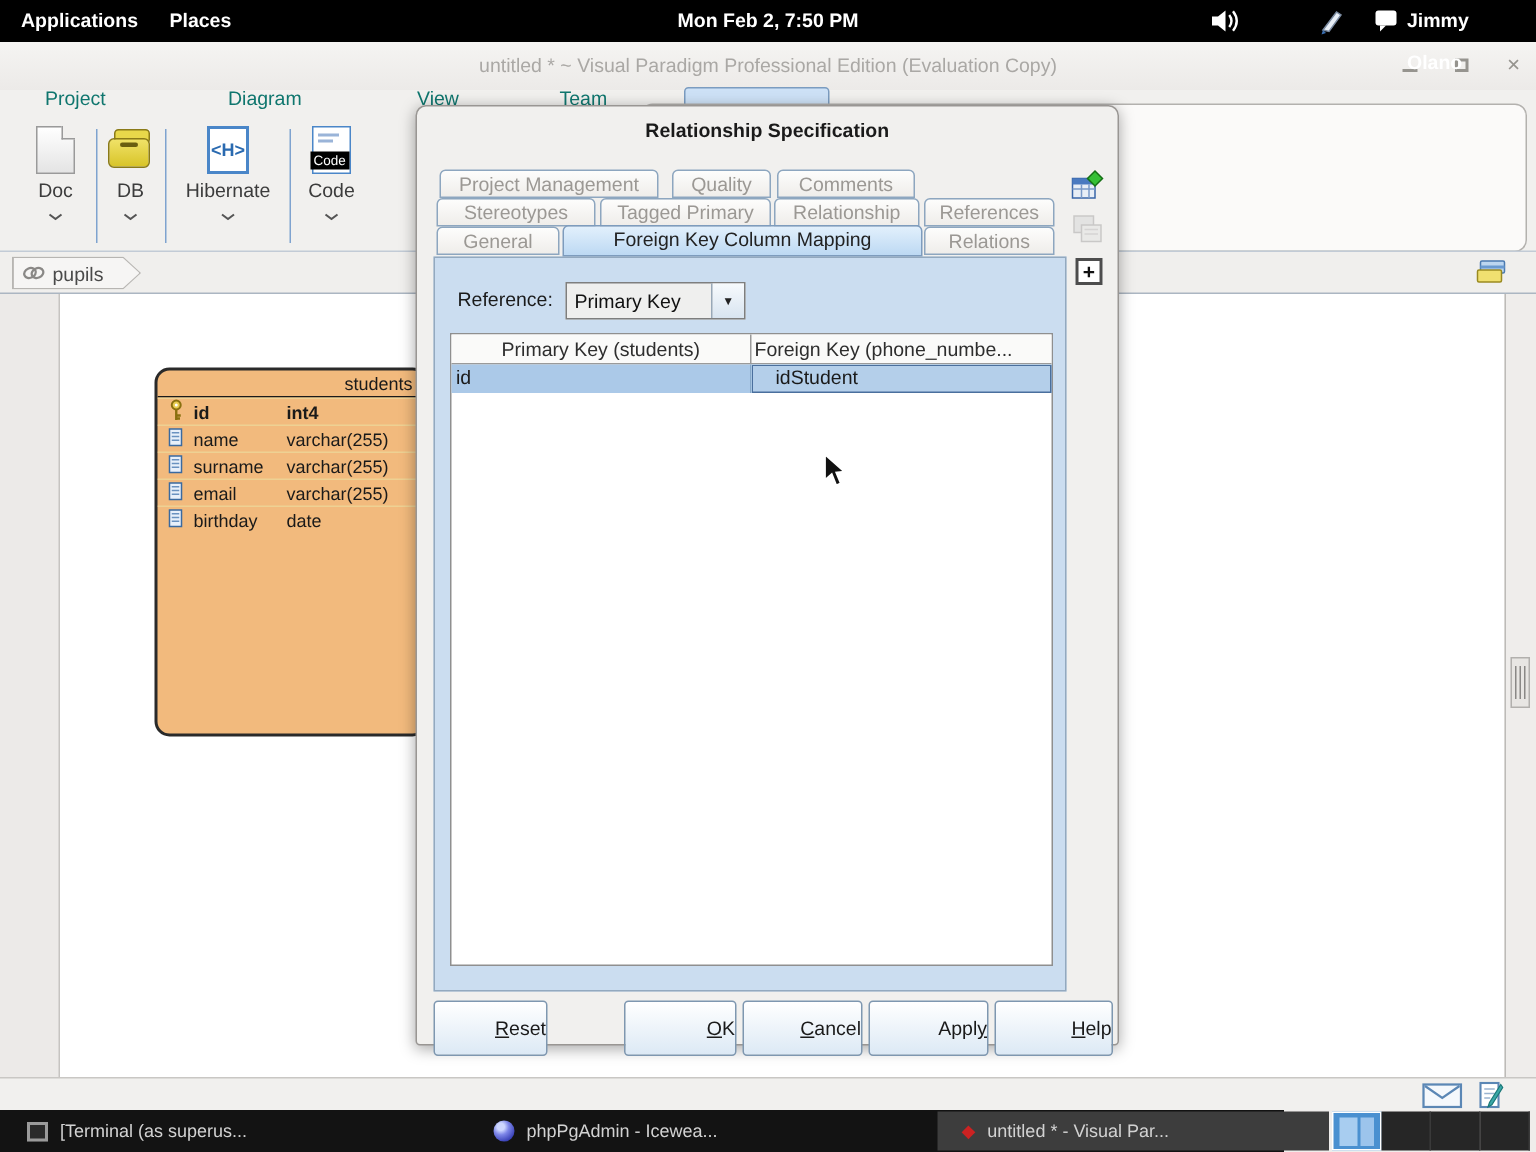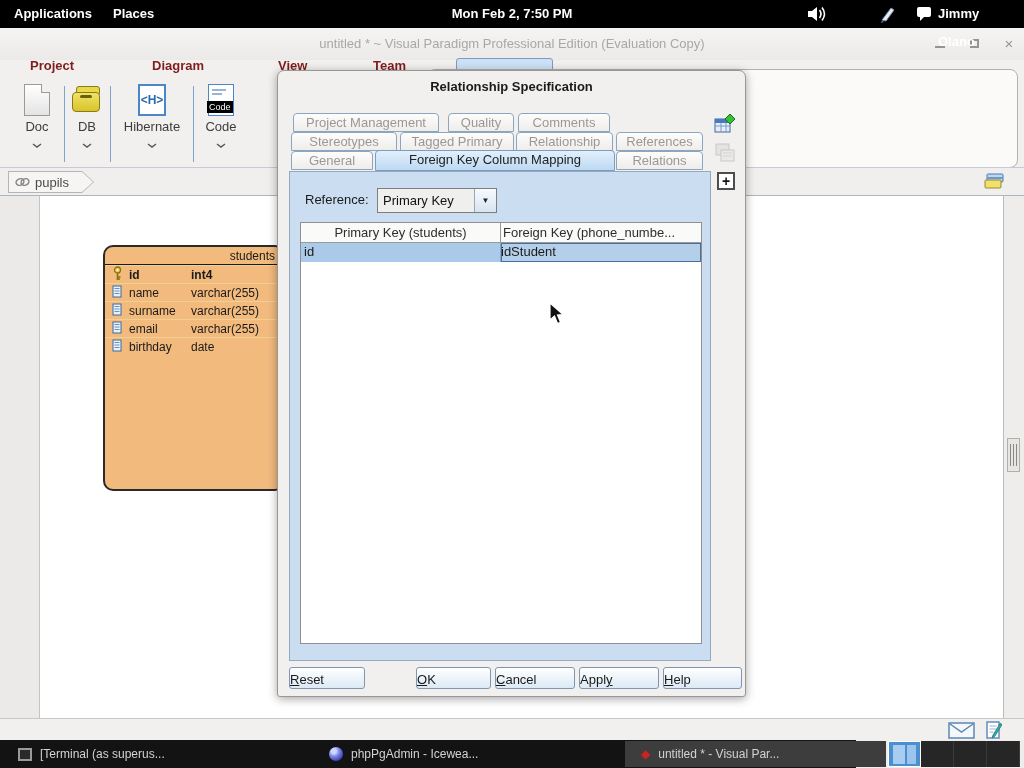--- a/index.html
+++ b/index.html
@@ -16,22 +16,22 @@
   
   .vp-window { left:0; top:28px; width:1024px; height:712px; background:#f1f0ee; z-index:1; }
   .titlebar { left:0; top:28px; width:1024px; height:32px; background:linear-gradient(#f5f4f2,#eceae8); z-index:2; }
   .titlebar .title { position:absolute; left:0; top:0; width:100%; text-align:center; line-height:32px;
     font-size:13px; color:#aaa8a5; }
   .win-btn { position:absolute; top:8px; width:18px; height:16px; color:#96948f; z-index:3; cursor:pointer; }
   .min-glyph { position:absolute; left:3px; top:10px; width:10px; height:2px; background:#96948f; }
   .max-glyph { position:absolute; left:4px; top:3px; width:9px; height:9px; border:2px solid #96948f; }
   .close-glyph { font-size:15px; line-height:16px; text-align:center; width:100%; display:block; }
 
-  .menubar-item { position:absolute; top:58px; height:16px; line-height:16px; font-size:13px; color:#7f1d1d;
-    z-index:2; cursor:pointer;font-weight:bold; }
+  .menubar-item { position:absolute; top:58px; height:16px; line-height:16px; font-size:13px; color:#0f766e;
+    z-index:2; cursor:pointer; }
   .ribbon-tab-fragment { left:456px; top:58px; width:97px; height:14px; background:#cde1f6;
     border:1px solid #7b9cc0; border-radius:3px 3px 0 0; z-index:2; }
   .ribbon-panel { left:427px; top:69px; width:591px; height:99px; background:#fbfaf9;
     border:1px solid #b3b1ae; border-radius:8px; z-index:2; }
 
   
   .toolbar { left:0; top:74px; width:1024px; height:94px; border-bottom:1px solid #c2cbd6; z-index:3; }
   .tool-sep { position:absolute; top:12px; width:1px; height:76px; background:#7fa3cf; }
   .tool-btn { position:absolute; top:10px; text-align:center; cursor:pointer; }
   .tool-btn .lbl { font-size:13px; color:#3c3c3c; margin-top:3px; }
@@ -136,23 +136,23 @@
   .combo .val { position:absolute; left:5px; top:0; line-height:23px; font-size:13px; color:#111; }
   .combo .btn { position:absolute; right:0; top:0; width:22px; height:23px; background:linear-gradient(#f7fafd,#d8e4f0);
     border-left:1px solid #98a8b8; text-align:center; font-size:8px; line-height:23px; color:#222; }
   .map-table { position:absolute; left:10px; top:50px; width:402px; height:422px; background:#fff;
     border:1px solid #8f8f8f; }
   .mt-head { display:flex; height:20px; background:#fafaf9; border-bottom:1px solid #9a9a9a; font-size:13px; color:#2e2e2e; }
   .mt-head .c1 { width:200px; border-right:1px solid #9a9a9a; text-align:center; line-height:19px; overflow:hidden; white-space:nowrap; }
   .mt-head .c2 { flex:1; line-height:19px; padding-left:2px; overflow:hidden; white-space:nowrap; }
   .mt-row { display:flex; height:19px; font-size:13px; color:#1a1a1a; background:#abc9e8; cursor:pointer; }
   .mt-row .c1 { width:200px; line-height:18px; padding-left:3px; border-right:1px solid #86a8c9; }
-  .mt-row .c2 { flex:1; line-height:17px; padding-left:0; box-shadow:inset 0 0 0 1px #4a6f9d; background:#b4cfea; }
-  .dlg-btn { position:absolute; top:596px; height:22px; background:linear-gradient(#ffffff,#dce9f5);
-    border:1px solid #7e97b0; border-radius:3px; font-size:13px; color:#1a1a1a; text-align:left;
+  .mt-row .c2 { flex:1; line-height:17px; padding-left:16px; box-shadow:inset 0 0 0 1px #4a6f9d; background:#b4cfea; }
+  .dlg-btn { position:absolute; top:596px; height:37px; background:linear-gradient(#ffffff,#dce9f5);
+    border:1px solid #7e97b0; border-radius:3px; font-size:13px; color:#1a1a1a; text-align:right;
     line-height:23px; cursor:pointer; }
   .mn { text-decoration:underline; }
 
   
   .taskbar { left:0; top:740px; width:856px; height:28px; background:#131313; z-index:90; }
   .task-item { position:absolute; top:1px; height:26px; display:flex; align-items:center; gap:8px;
     padding-left:16px; font-size:12px; color:#d2d2d2; cursor:pointer; overflow:hidden; white-space:nowrap; }
   .task-item.active { background:#3d3d3d; }
   .term-ic { width:14px; height:13px; background:#2a2a2a; border:2px solid #9a9a9a; }
   .ff-ic { width:14px; height:14px; border-radius:50%; background:radial-gradient(circle at 35% 30%, #cdd6ff 0 18%, #7d86e8 40%, #3a42b8 75%, #23297a 100%); }

